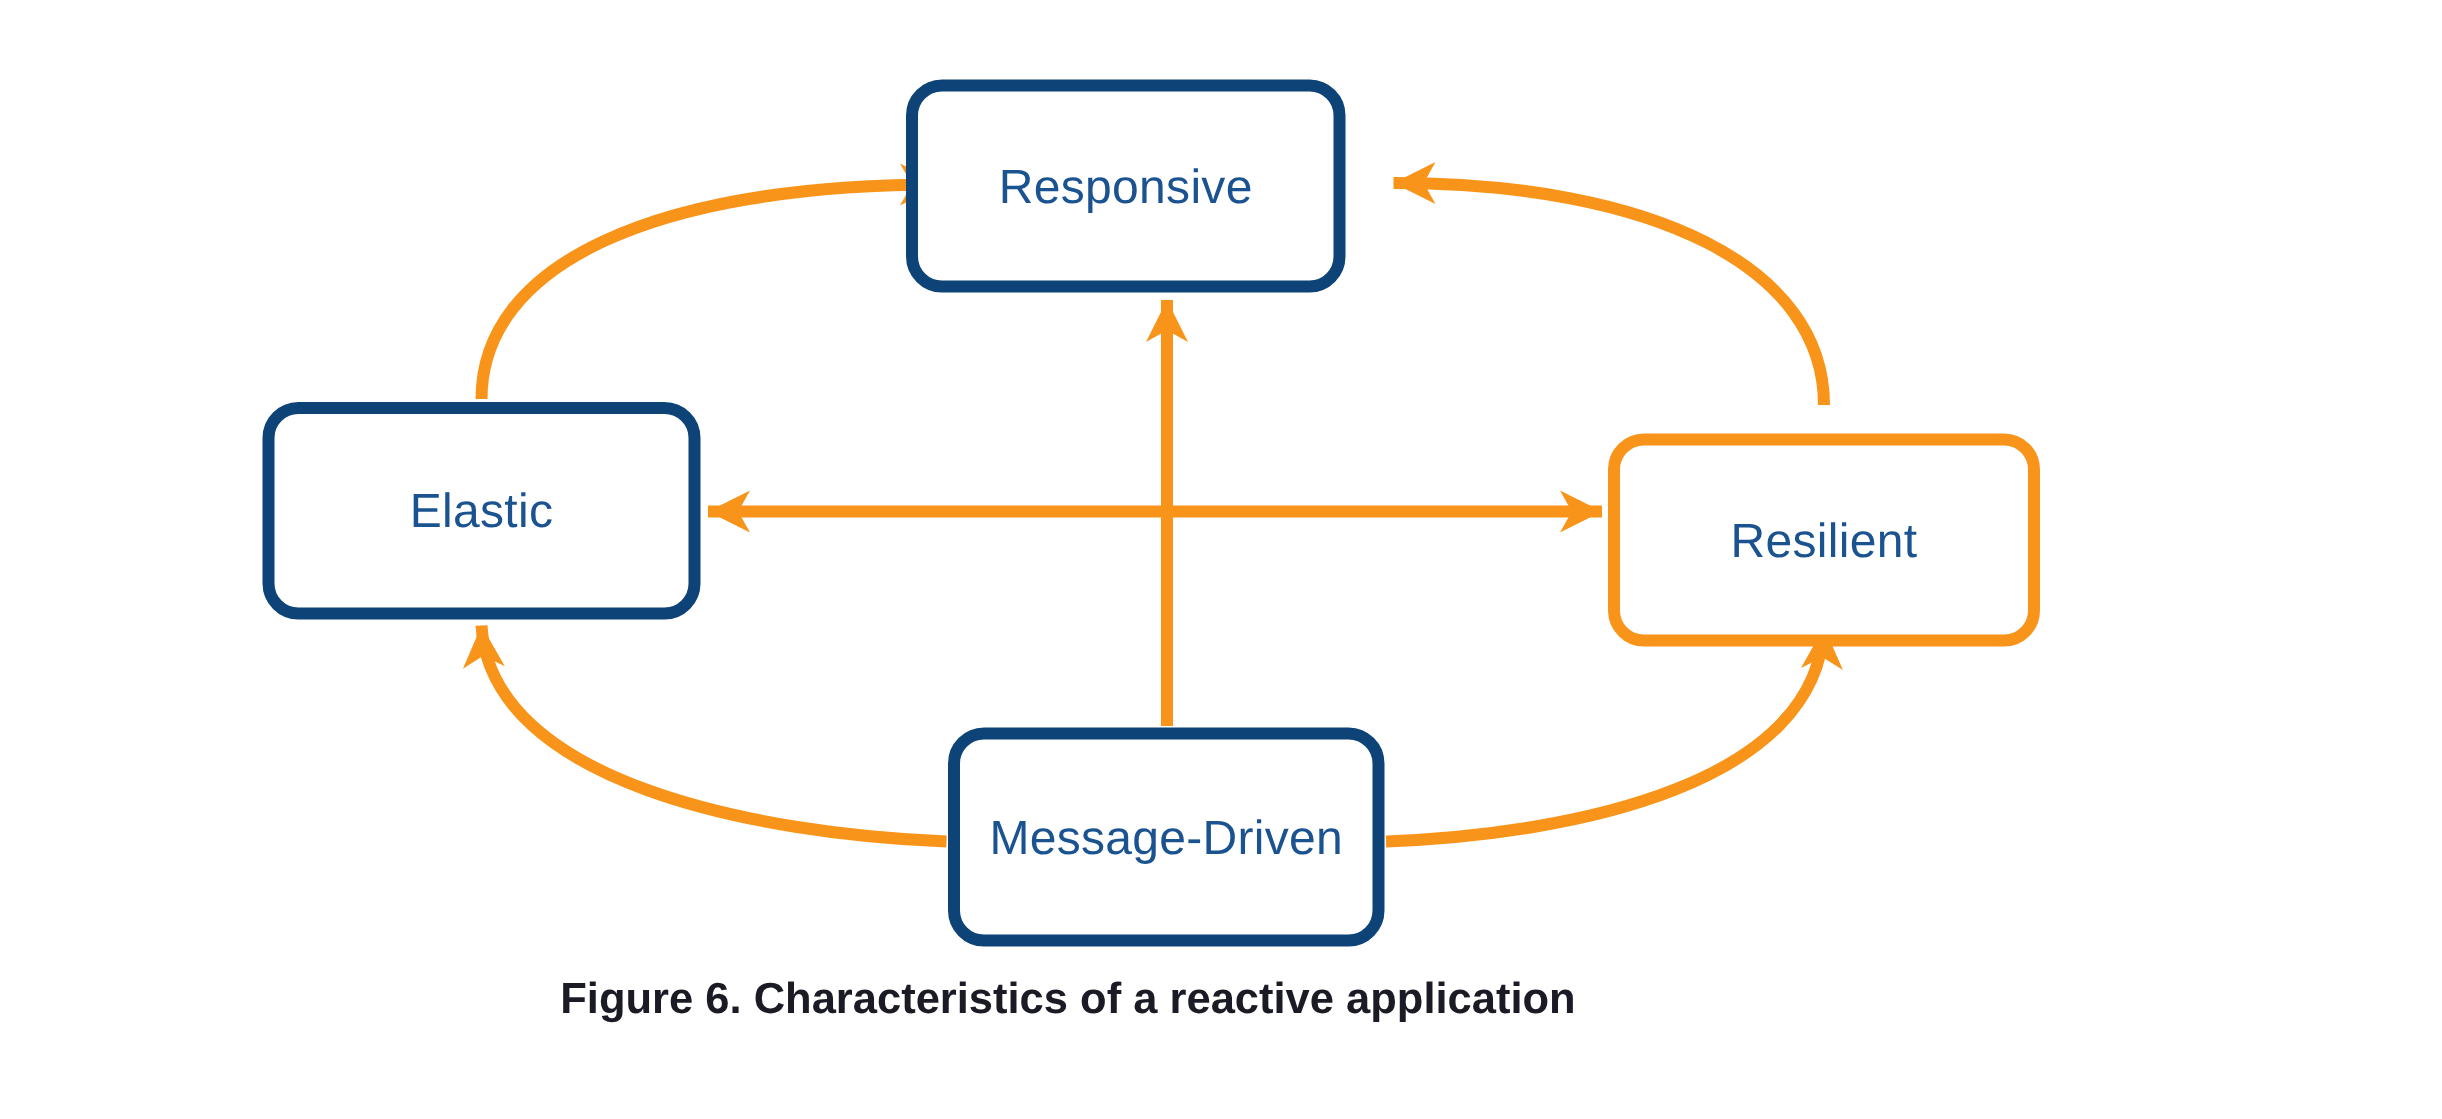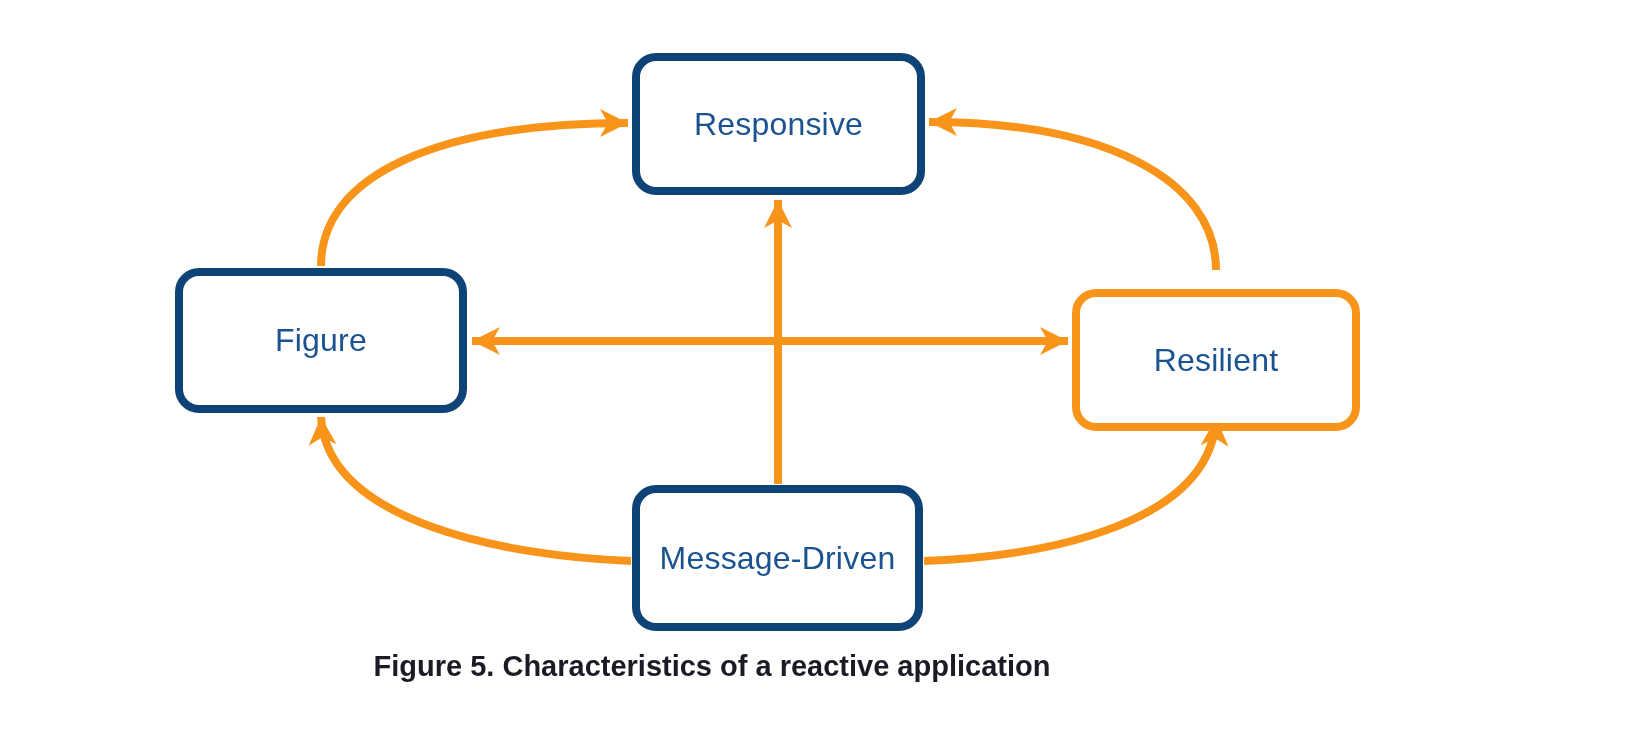--- a/index.html
+++ b/index.html
@@ -36,21 +36,21 @@
     border-radius: 24px;
     display: flex;
     align-items: center;
     justify-content: center;
     color: var(--node-text);
     font-size: 32px;
     letter-spacing: 0.2px;
     white-space: nowrap;
   }
   .node.orange-border { border-color: var(--orange); }
-  .node-responsive     { left: 632px;  top: 53px;  width: 293px; height: 142px; }
+  .node-responsive     { left: 604px;  top: 53px;  width: 293px; height: 142px; }
   .node-elastic        { left: 175px;  top: 268px; width: 292px; height: 145px; }
   .node-resilient      { left: 1072px; top: 271px; width: 288px; height: 142px; margin-top: 18px; }
   .node-message-driven { left: 632px;  top: 485px; width: 291px; height: 146px; }
   .caption {
     position: absolute;
     left: 0;
     top: 650px;
     width: 1424px;
     text-align: center;
     font-size: 29px;
@@ -83,26 +83,26 @@
     <path class="edge" d="M 631 561 C 505 556, 327 522, 321 417" marker-end="url(#arrowhead)"></path>
 
     <path class="edge" d="M 924 561 C 1052 556, 1211 522, 1216 418" marker-end="url(#arrowhead)"></path>
   </svg>
 
   <div class="node node-responsive">
     <span>Responsive</span>
   </div>
 
   <div class="node node-elastic">
-    <span>Figure</span>
+    <span>Elastic</span>
   </div>
 
   <div class="node node-resilient orange-border">
     <span>Resilient</span>
   </div>
 
   <div class="node node-message-driven">
     <span>Message-Driven</span>
   </div>
 
-  <div class="caption">Figure 5. Characteristics of a reactive application</div>
+  <div class="caption">Figure 6. Characteristics of a reactive application</div>
 
 </div>
 
 </body></html>

